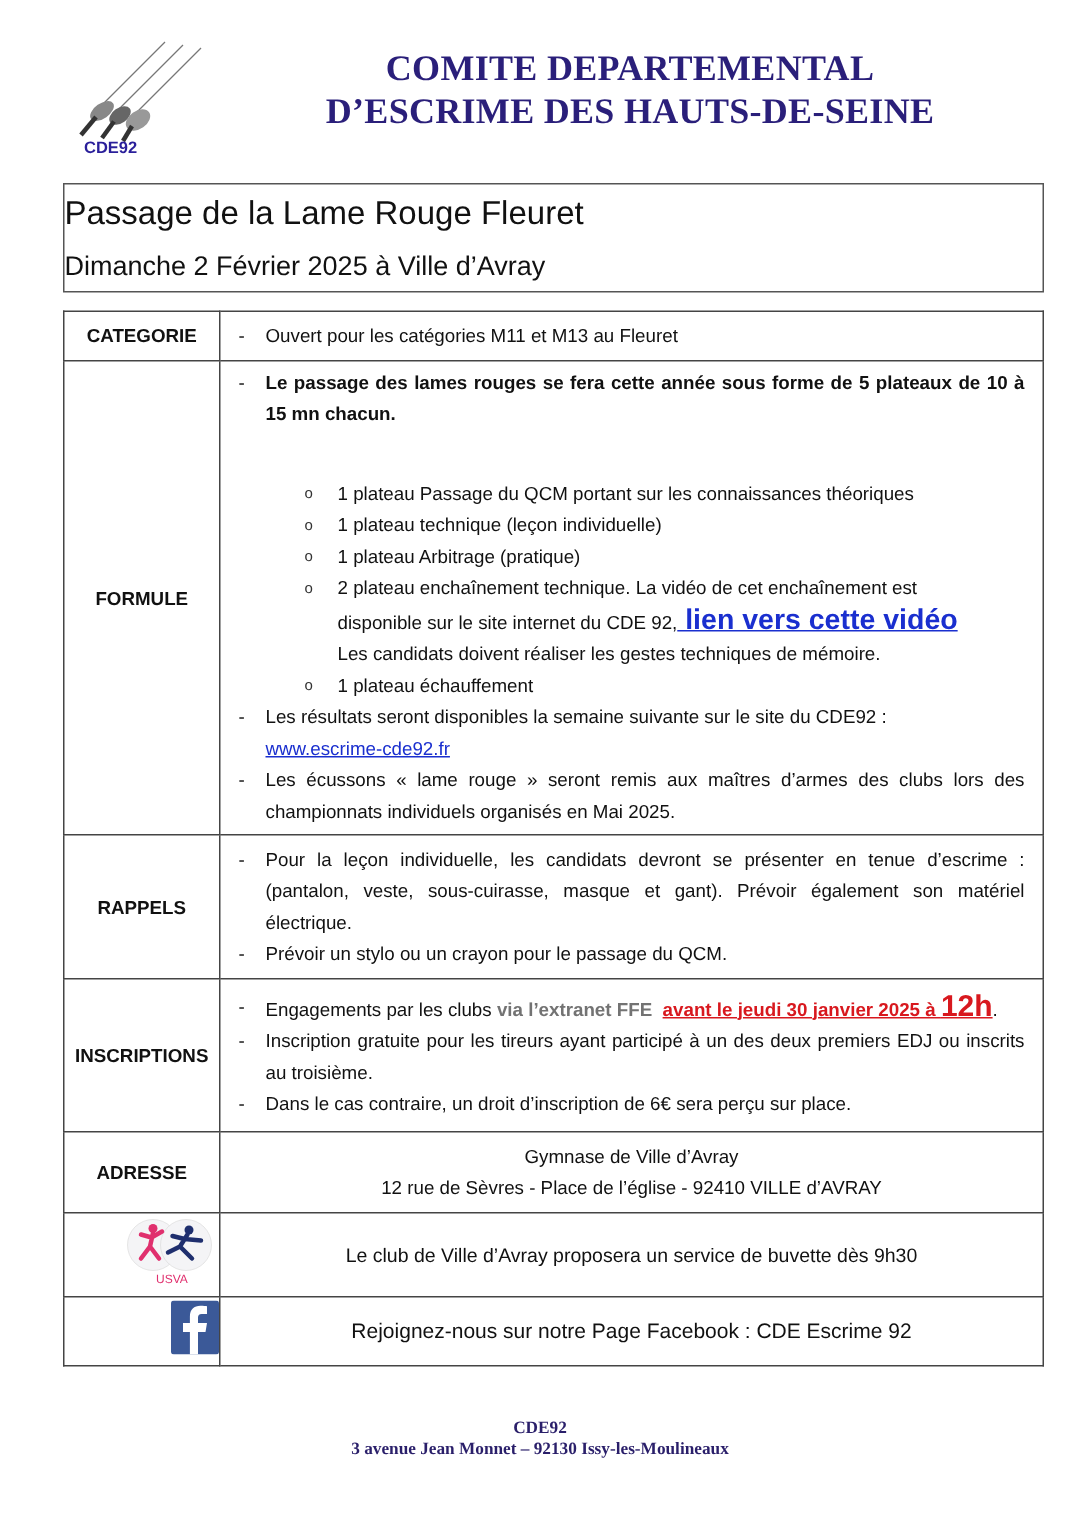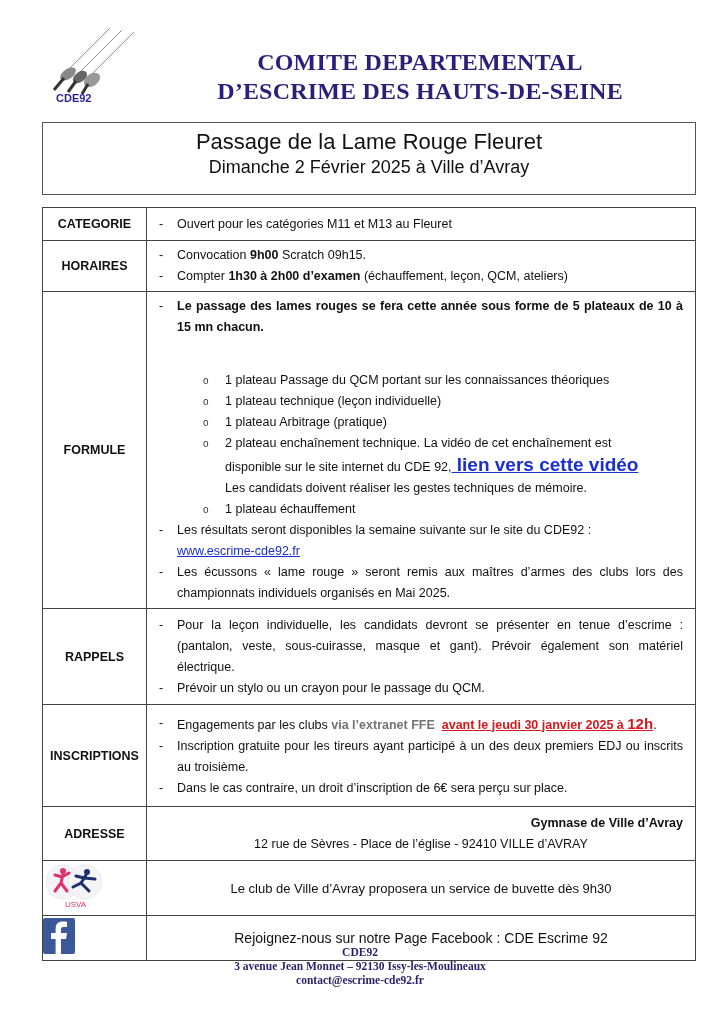--- a/index.html
+++ b/index.html
@@ -1,44 +1,44 @@
 <!DOCTYPE html>
 <html><head>
 <meta charset="utf-8">
 <style>
   * { box-sizing: border-box; margin: 0; padding: 0; }
   html, body { width: 724px; height: 1024px; background: #ffffff; overflow: hidden; }
   body { position: relative; font-family: "Liberation Sans", sans-serif; color: #111; }
 
   .logo { position: absolute; left: 34px; top: 22px; width: 110px; height: 82px; }
-  .header-title { position: absolute; left: 150px; top: 48px; width: 540px; text-align: center;
+  .header-title { position: absolute; left: 150px; top: 32px; width: 540px; text-align: center;
     font-family: "Liberation Serif", serif; font-weight: bold; color: #2a1f7a; font-size: 24px; line-height: 29px; letter-spacing: 0.2px; }
 
   .title-box { position: absolute; left: 42px; top: 122px; width: 654px; height: 73px; border: 1px solid #555;
-    text-align: center; }
+    text-align: left; }
   .title-main { font-size: 22px; line-height: 26px; margin-top: 6px; color: #111; }
-  .title-sub { font-size: 18px; line-height: 24px; color: #111; }
+  .title-sub { font-size: 18px; line-height: 24px; margin-top: 10px; color: #111; }
 
   table.info { position: absolute; left: 42px; top: 207px; width: 654px; border-collapse: collapse; }
   table.info td { border: 1px solid #444; vertical-align: middle; }
   td.label { width: 104px; text-align: center; font-weight: bold; font-size: 12.5px; }
   td.content { padding: 4px 12px 4px 12px; font-size: 12.5px; line-height: 21px; }
   .dash-item { position: relative; padding-left: 18px; text-align: justify; }
   .dash-item::before { content: "-"; position: absolute; left: 0; top: 0; }
   .circ-list { padding-left: 44px; margin-top: 32px; }
   .circ-item { position: relative; padding-left: 22px; }
   .circ-item::before { content: "o"; position: absolute; left: 0; top: 0; font-size: 10px; color: #333; }
   b { font-weight: bold; }
   .link-blue { color: #1a2fcf; text-decoration: underline; }
   .link-big { font-size: 19px; font-weight: bold; }
   .red { color: #737373; font-weight: bold; }
   .red-u { color: #d8181e; font-weight: bold; text-decoration: underline; }
-  .red-big { font-size: 15px; }
+  .red-big { font-size: 20px; }
   .center { text-align: center; }
-  .icon-cell { text-align: left; padding: 2px 0; }
+  .icon-cell { text-align: right; padding: 2px 0; }
 
   .row-cat td { height: 33px; margin-left: 28px; }
   .row-hor td { height: 48px; }
   .row-form td { height: 289px; }
   .row-rap td { height: 96px; }
   .row-ins td { height: 102px; }
   .row-adr td { height: 54px; }
   .row-usva td { height: 49px; }
   .row-fb td { height: 43px; }
 
@@ -76,27 +76,20 @@
 
 <table class="info">
   <tbody>
       <tr class="row-cat">
     <td class="label">CATEGORIE</td>
     <td class="content">
       <div class="dash-item">Ouvert pour les catégories M11 et M13 au Fleuret</div>
     </td>
   </tr>
 
-  <tr class="row-hor">
-    <td class="label">HORAIRES</td>
-    <td class="content">
-      <div class="dash-item"><span>Convocation </span><b>9h00</b><span> Scratch 09h15.</span></div>
-      <div class="dash-item"><span>Compter </span><b>1h30 à 2h00 d’examen</b><span> (échauffement, leçon, QCM, ateliers)</span></div>
-    </td>
-  </tr>
 
   <tr class="row-form">
     <td class="label">FORMULE</td>
     <td class="content">
       <div class="dash-item"><b>Le passage des lames rouges se fera cette année sous forme de 5 plateaux de 10 à 15 mn chacun.</b></div>
       <div class="circ-list">
         <div class="circ-item">1 plateau Passage du QCM portant sur les connaissances théoriques</div>
         <div class="circ-item">1 plateau technique (leçon individuelle)</div>
         <div class="circ-item">1 plateau Arbitrage (pratique)</div>
         <div class="circ-item">
@@ -127,21 +120,21 @@
     <td class="content">
       <div class="dash-item"><span>Engagements par les clubs </span><span class="red">via l’extranet FFE</span>&nbsp;&nbsp;<span class="red-u"><span>avant le jeudi 30 janvier 2025 à </span><span class="red-big">12h</span></span><span>.</span></div>
       <div class="dash-item">Inscription gratuite pour les tireurs ayant participé à un des deux premiers EDJ ou inscrits au troisième.</div>
       <div class="dash-item">Dans le cas contraire, un droit d’inscription de 6€ sera perçu sur place.</div>
     </td>
   </tr>
 
   <tr class="row-adr">
     <td class="label">ADRESSE</td>
     <td class="content center">
-      <div style="font-weight:bold;text-align:right;">Gymnase de Ville d’Avray</div>
+      <div style="font-weight:normal;">Gymnase de Ville d’Avray</div>
       <div>12 rue de Sèvres - Place de l’église - 92410 VILLE d’AVRAY</div>
     </td>
   </tr>
 
   <tr class="row-usva">
     <td class="icon-cell">
       <svg width="64" height="46" viewBox="0 0 64 46">
         <circle cx="20" cy="19" r="17" fill="#f4f4f6" stroke="#ddd" stroke-width="0.5"></circle>
         <circle cx="42" cy="19" r="17" fill="#f4f4f6" stroke="#ddd" stroke-width="0.5"></circle>
         <circle cx="20" cy="8" r="3" fill="#e0306e"></circle>
@@ -162,14 +155,13 @@
       </svg>
     </td>
     <td class="content center" style="font-size:14px;">Rejoignez-nous sur notre Page Facebook :  CDE Escrime 92</td>
   </tr>
 </tbody>
   </table>
 
 <div class="footer">
   <div>CDE92</div>
   <div>3 avenue Jean Monnet – 92130 Issy-les-Moulineaux</div>
-  <div>contact@escrime-cde92.fr</div>
 </div>
 
 </body></html>

